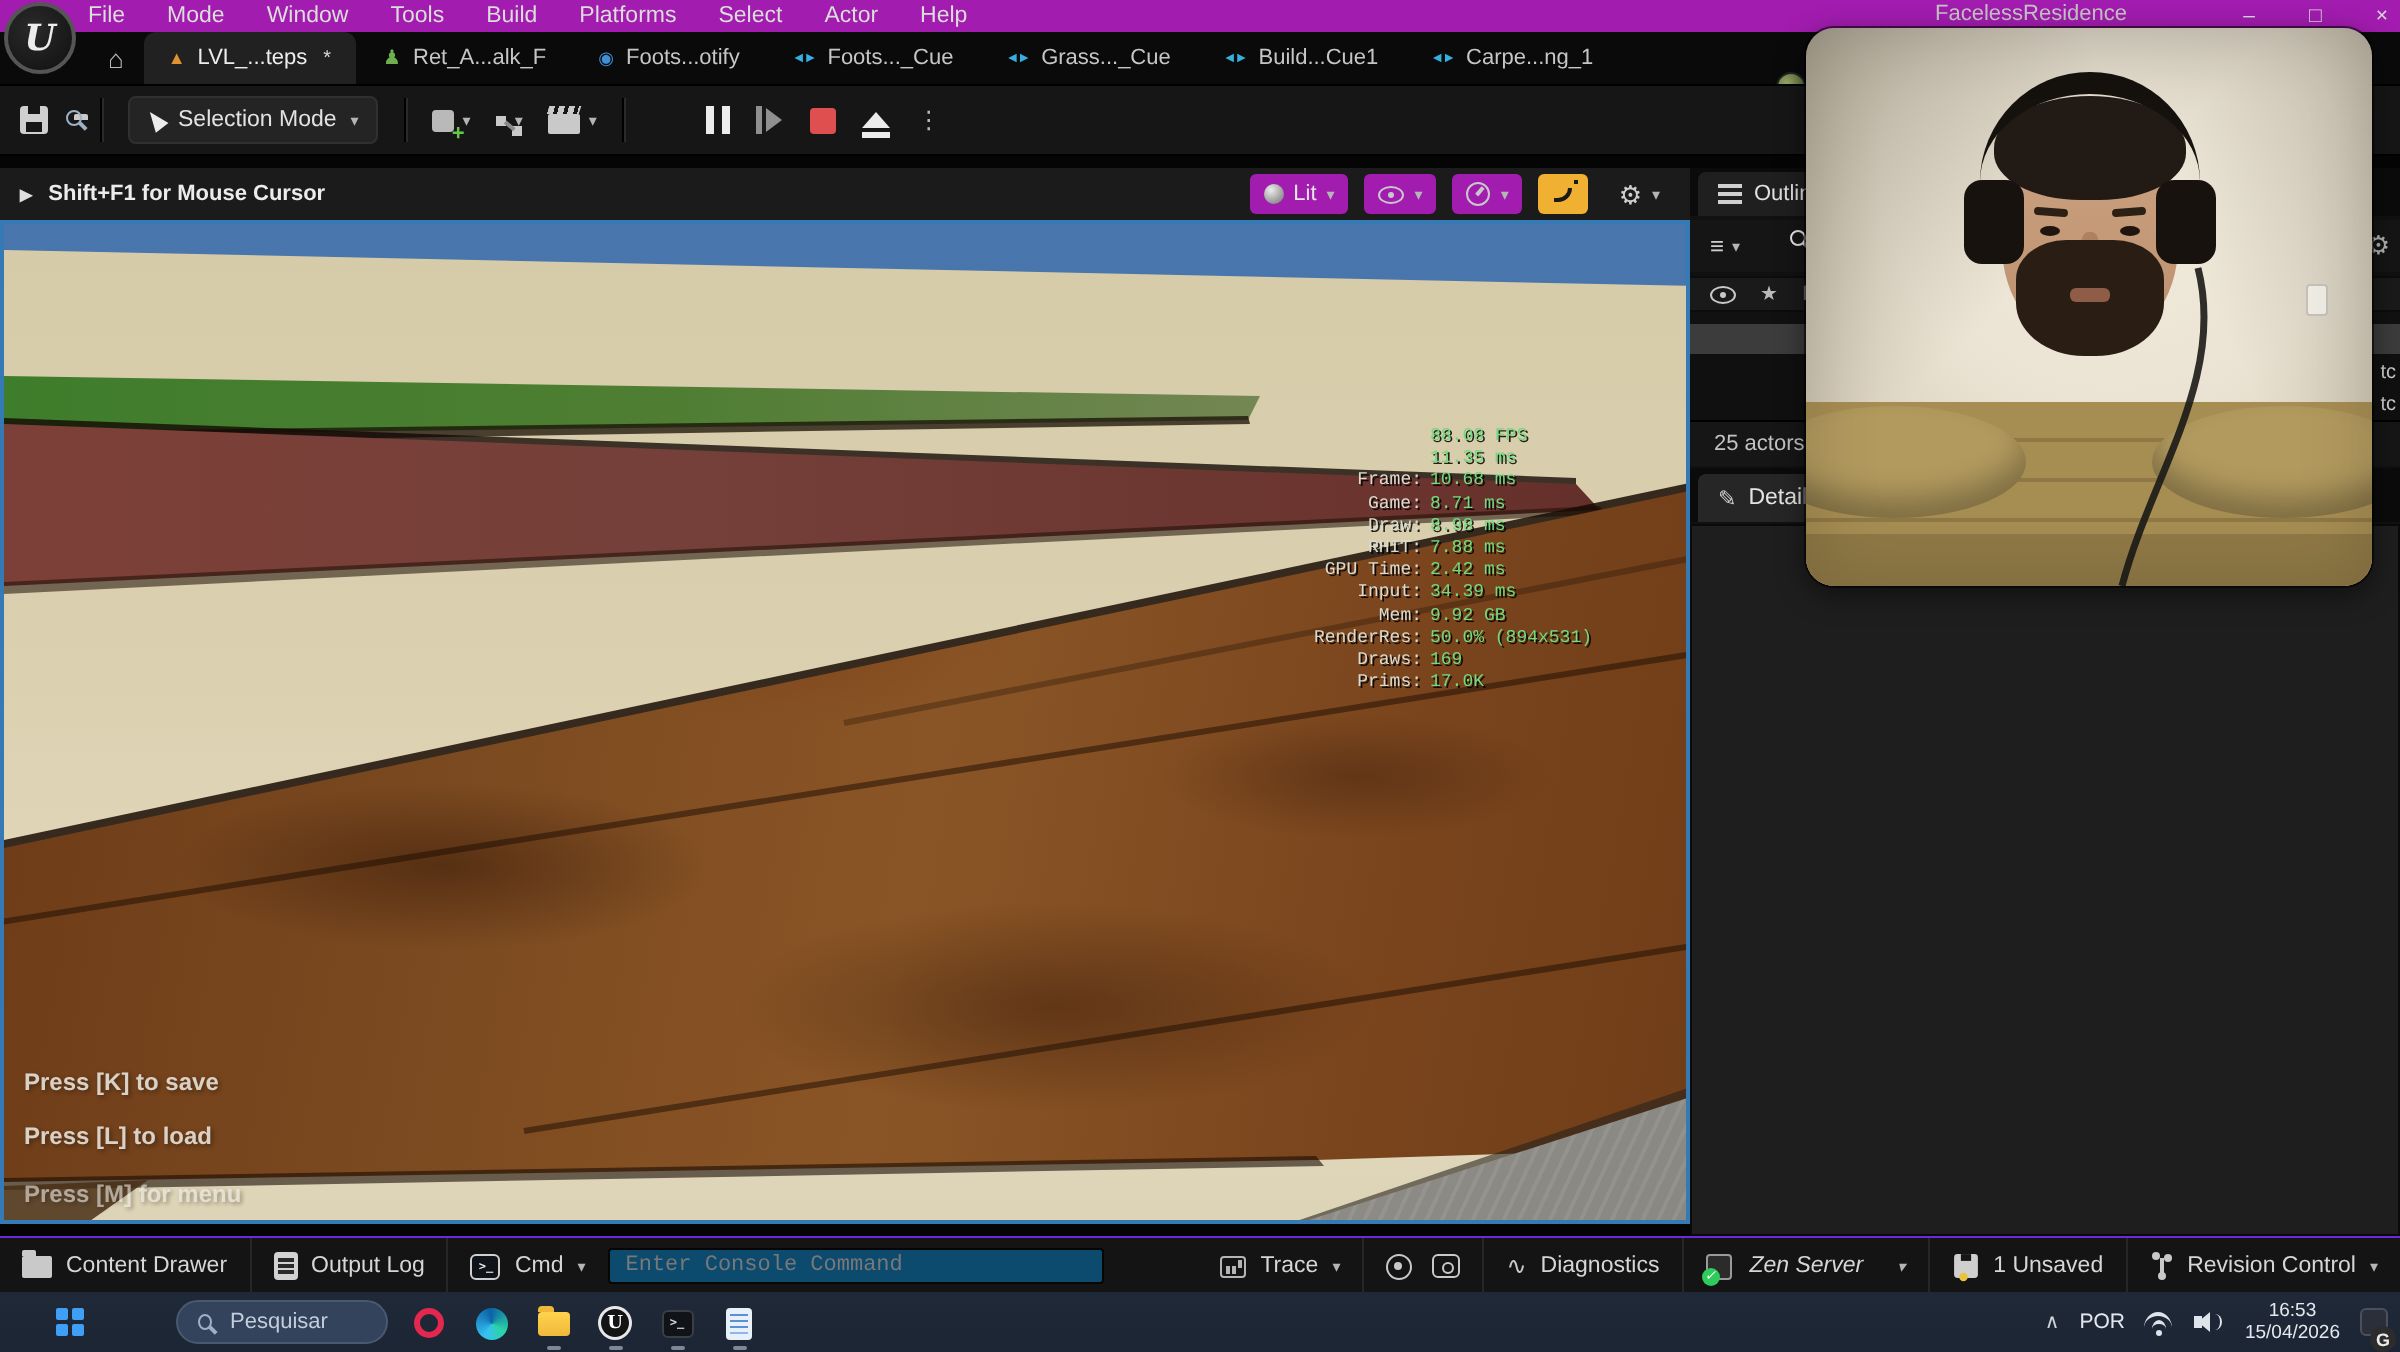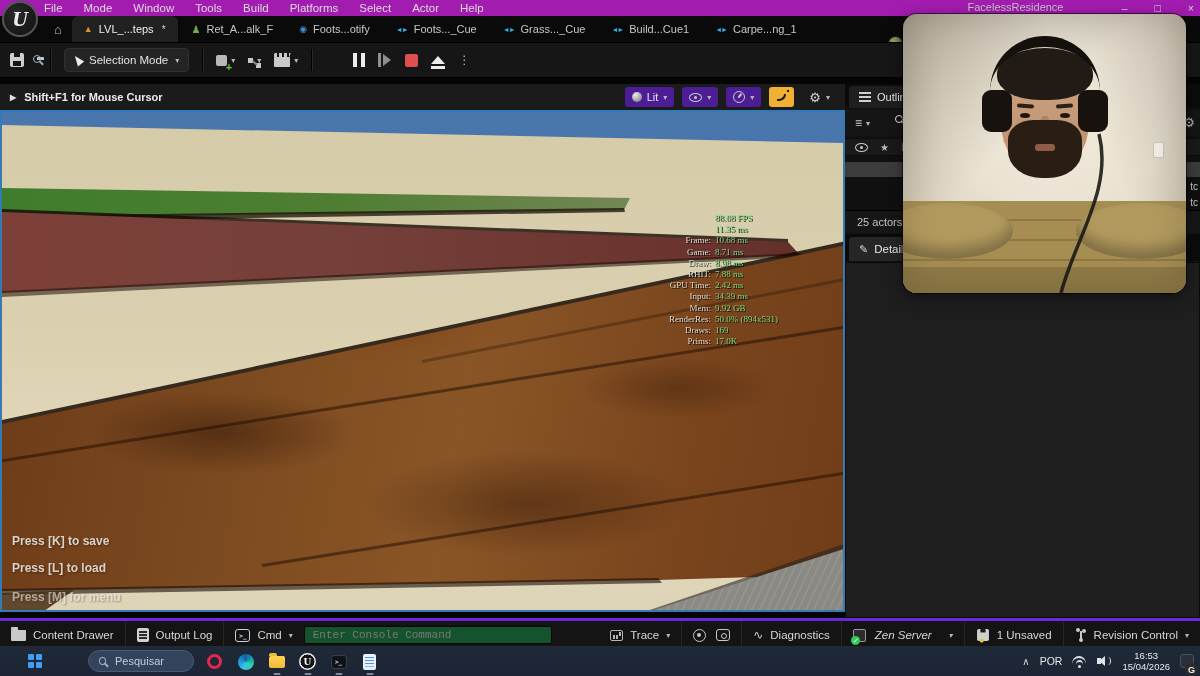--- a/index.html
+++ b/index.html
@@ -66,21 +66,21 @@
   .stopI{width:13px;height:13px;background:#e04f4f;border-radius:2px;}
   .ejectI{width:0;height:0;border-left:7px solid transparent;border-right:7px solid transparent;border-bottom:8px solid #ececec;position:relative;}
   .ejectI::after{content:"";position:absolute;left:-7px;top:10px;width:14px;height:3px;background:#ececec;}
   .dots{color:#b9b9b9;font-size:12px;}
 
   
   .vpbar{left:0;top:84px;width:845px;height:26px;background:#1b1b1b;}
   .vphint{left:10px;top:0;height:26px;gap:8px;font-weight:bold;font-size:11px;color:#ececec;}
   .vphint .pl{font-size:8px;color:#e0e0e0;}
   .vpctl{right:8px;top:3px;height:20px;gap:8px;}
-  .vbtn{display:flex;align-items:center;gap:5px;height:20px;padding:0 7px;background:#4c1d95;border-radius:3px;
+  .vbtn{display:flex;align-items:center;gap:5px;height:20px;padding:0 7px;background:#a21caf;border-radius:3px;
         color:#e6e6e6;font-size:11px;}
   .sphere{width:10px;height:10px;border-radius:50%;background:radial-gradient(circle at 35% 30%,#ededed,#6e6e6e);}
   .eyeI{width:13px;height:9px;border:1.5px solid #c8c8c8;border-radius:50%;position:relative;}
   .eyeI::after{content:"";position:absolute;left:3.5px;top:2px;width:3px;height:3px;border-radius:50%;background:#c8c8c8;}
   .gaugeI{width:12px;height:12px;border:1.5px solid #c8c8c8;border-radius:50%;position:relative;}
   .gaugeI::after{content:"";position:absolute;left:5px;top:1px;width:1.5px;height:5px;background:#c8c8c8;transform:rotate(40deg);}
   .ybtn{width:25px;height:20px;background:#f0b132;border-radius:3px;display:flex;align-items:center;justify-content:center;}
   .ymark{width:9px;height:7px;border-bottom:2.5px solid #191919;border-right:2.5px solid #191919;border-radius:0 0 8px 0;position:relative;}
   .ymark::after{content:"";position:absolute;right:-5px;top:-4px;width:2.5px;height:2.5px;background:#191919;box-shadow:-3px-0 0 #191919;}
   .gearG{font-size:13px;color:#cfcfcf;line-height:1;}
@@ -107,21 +107,21 @@
           linear-gradient(100deg,#6b3a17 0%,#7c4a20 30%,#8a5526 55%,#7a451d 80%,#6f3d18 100%);}
   .seam{position:absolute;height:3px;width:120%;background:rgba(28,12,2,.5);transform-origin:left center;}
   .woodBotE{background:rgba(25,12,4,.6);clip-path:polygon(0 477px,656px 466px,660px 471px,0 483px);}
   .grayF{background:
            repeating-linear-gradient(115deg,rgba(255,255,255,.08) 0 2px,transparent 2px 7px),
            linear-gradient(120deg,#9b9992,#8a8882);
          clip-path:polygon(640px 502px,845px 436px,845px 502px);}
   .grayE{background:rgba(40,35,28,.6);clip-path:polygon(636px 502px,845px 431px,845px 438px,645px 502px);}
   .blCorner{background:#4a2f16;clip-path:polygon(0 481px,72px 478px,38px 502px,0 502px);opacity:.85;}
 
-  .stats{position:absolute;right:40px;top:101px;z-index:5;font-family:Liberation Serif, serif;font-size:9px;}
+  .stats{position:absolute;right:40px;top:101px;z-index:5;font-family:Liberation Mono, monospace;font-size:9px;}
   .srow{display:flex;justify-content:flex-end;gap:4px;line-height:11.2px;white-space:nowrap;}
   .slab{color:#dadbd0;text-shadow:1px 1px 0 rgba(0,0,0,.85);}
   .sval{color:#71da7d;width:88px;text-align:left;text-shadow:1px 1px 0 rgba(0,0,0,.85);}
   .hint{position:absolute;left:10px;z-index:5;color:rgba(244,243,238,.82);font-weight:bold;font-size:12px;
         text-shadow:1px 1px 2px rgba(40,25,10,.55);}
 
   
   .rpanel{left:845px;top:84px;width:355px;height:534px;background:#111;}
   .otabrow{left:0;top:0;width:355px;height:24px;background:#0b0b0b;}
   .otab{position:absolute;left:4px;top:2px;height:22px;display:flex;align-items:center;gap:6px;padding:0 10px;
@@ -171,30 +171,30 @@
   .eye{position:absolute;top:65px;width:10px;height:5px;background:#1f150e;border-radius:50%;}
   .nose{position:absolute;left:50%;top:68px;transform:translateX(-50%);width:9px;height:16px;
         background:rgba(140,90,60,.38);border-radius:40%;}
   .beard{position:absolute;left:9px;bottom:-4px;width:74px;height:58px;border-radius:34% 34% 46% 46%;background:#2a1e14;}
   .mouth{position:absolute;left:50%;top:96px;transform:translateX(-50%);width:20px;height:7px;background:#8e5c47;border-radius:3px;z-index:3;}
   .band{position:absolute;left:-9px;top:-12px;width:110px;height:62px;border-top:11px solid #15110d;border-radius:55px 55px 0 0;}
   .cupL{position:absolute;left:-17px;top:42px;width:30px;height:42px;background:#17120d;border-radius:9px;}
   .cupR{position:absolute;right:-17px;top:42px;width:30px;height:42px;background:#17120d;border-radius:9px;}
 
   
-  .statusbar{left:0;top:618px;width:1200px;height:28px;background:#141414;border-top:3px solid #6d28d9;}
+  .statusbar{left:0;top:618px;width:1200px;height:28px;background:#141414;border-top:1px solid #6d28d9;}
   .sbleft{left:0;top:0;height:28px;}
   .sbitem{display:flex;align-items:center;gap:7px;height:28px;padding:0 11px;font-size:11.5px;color:#d6d6d6;}
   .sbsep{width:1px;height:28px;background:#262626;}
   .docI{width:12px;height:14px;background:#d2d2d2;border-radius:2px;position:relative;}
   .docI::after{content:"";position:absolute;left:2px;top:3px;width:8px;height:1.5px;background:#2a2a2a;
                box-shadow:0 3px 0 #2a2a2a,0 6px 0 #2a2a2a;}
   .termI{width:15px;height:13px;background:#101418;border:1px solid #cfcfcf;border-radius:3px;color:#e6e6e6;
          font:bold 6px "DejaVu Sans Mono",monospace;display:flex;align-items:center;justify-content:center;}
-  .console{width:248px;height:18px;background:#14532d;border:1px solid #060606;border-radius:2px;color:#9a9a9a;
+  .console{width:248px;height:18px;background:#0c4a6e;border:1px solid #060606;border-radius:2px;color:#9a9a9a;
            font:11px "Liberation Mono",monospace;padding:0 8px;outline:none;}
   .console::placeholder{color:#787878;}
   .chartI{width:13px;height:11px;border:1px solid #b5b5b5;border-radius:2px;position:relative;}
   .chartI::after{content:"";position:absolute;bottom:1px;left:2px;width:2px;height:4px;background:#b5b5b5;
                  box-shadow:3px 0 0 #b5b5b5,6px -3px 0 #b5b5b5;}
   .circ1{width:13px;height:13px;border:1.5px solid #c9c9c9;border-radius:50%;position:relative;}
   .circ1::after{content:"";position:absolute;left:3px;top:3px;width:4px;height:4px;border-radius:50%;background:#c9c9c9;}
   .cam2{width:14px;height:12px;border:1.5px solid #c9c9c9;border-radius:3px;position:relative;}
   .cam2::after{content:"";position:absolute;left:3.5px;top:2.5px;width:4px;height:4px;border-radius:50%;border:1px solid #c9c9c9;}
   .pulse{font-size:12px;color:#c9c9c9;}

